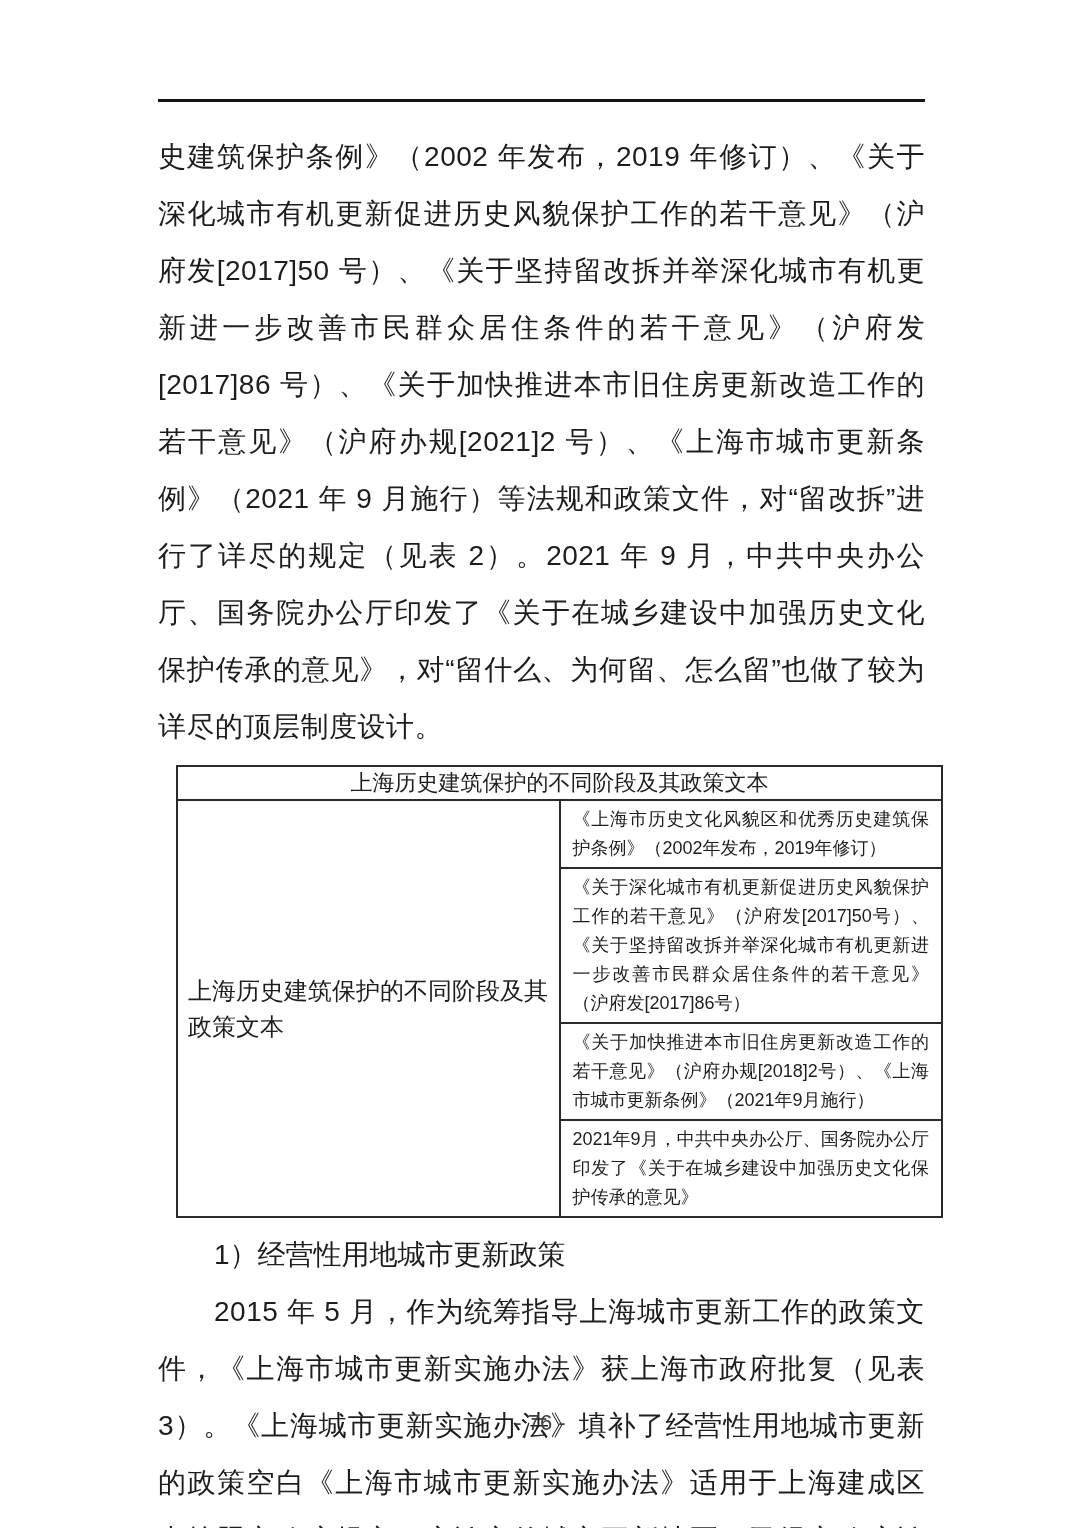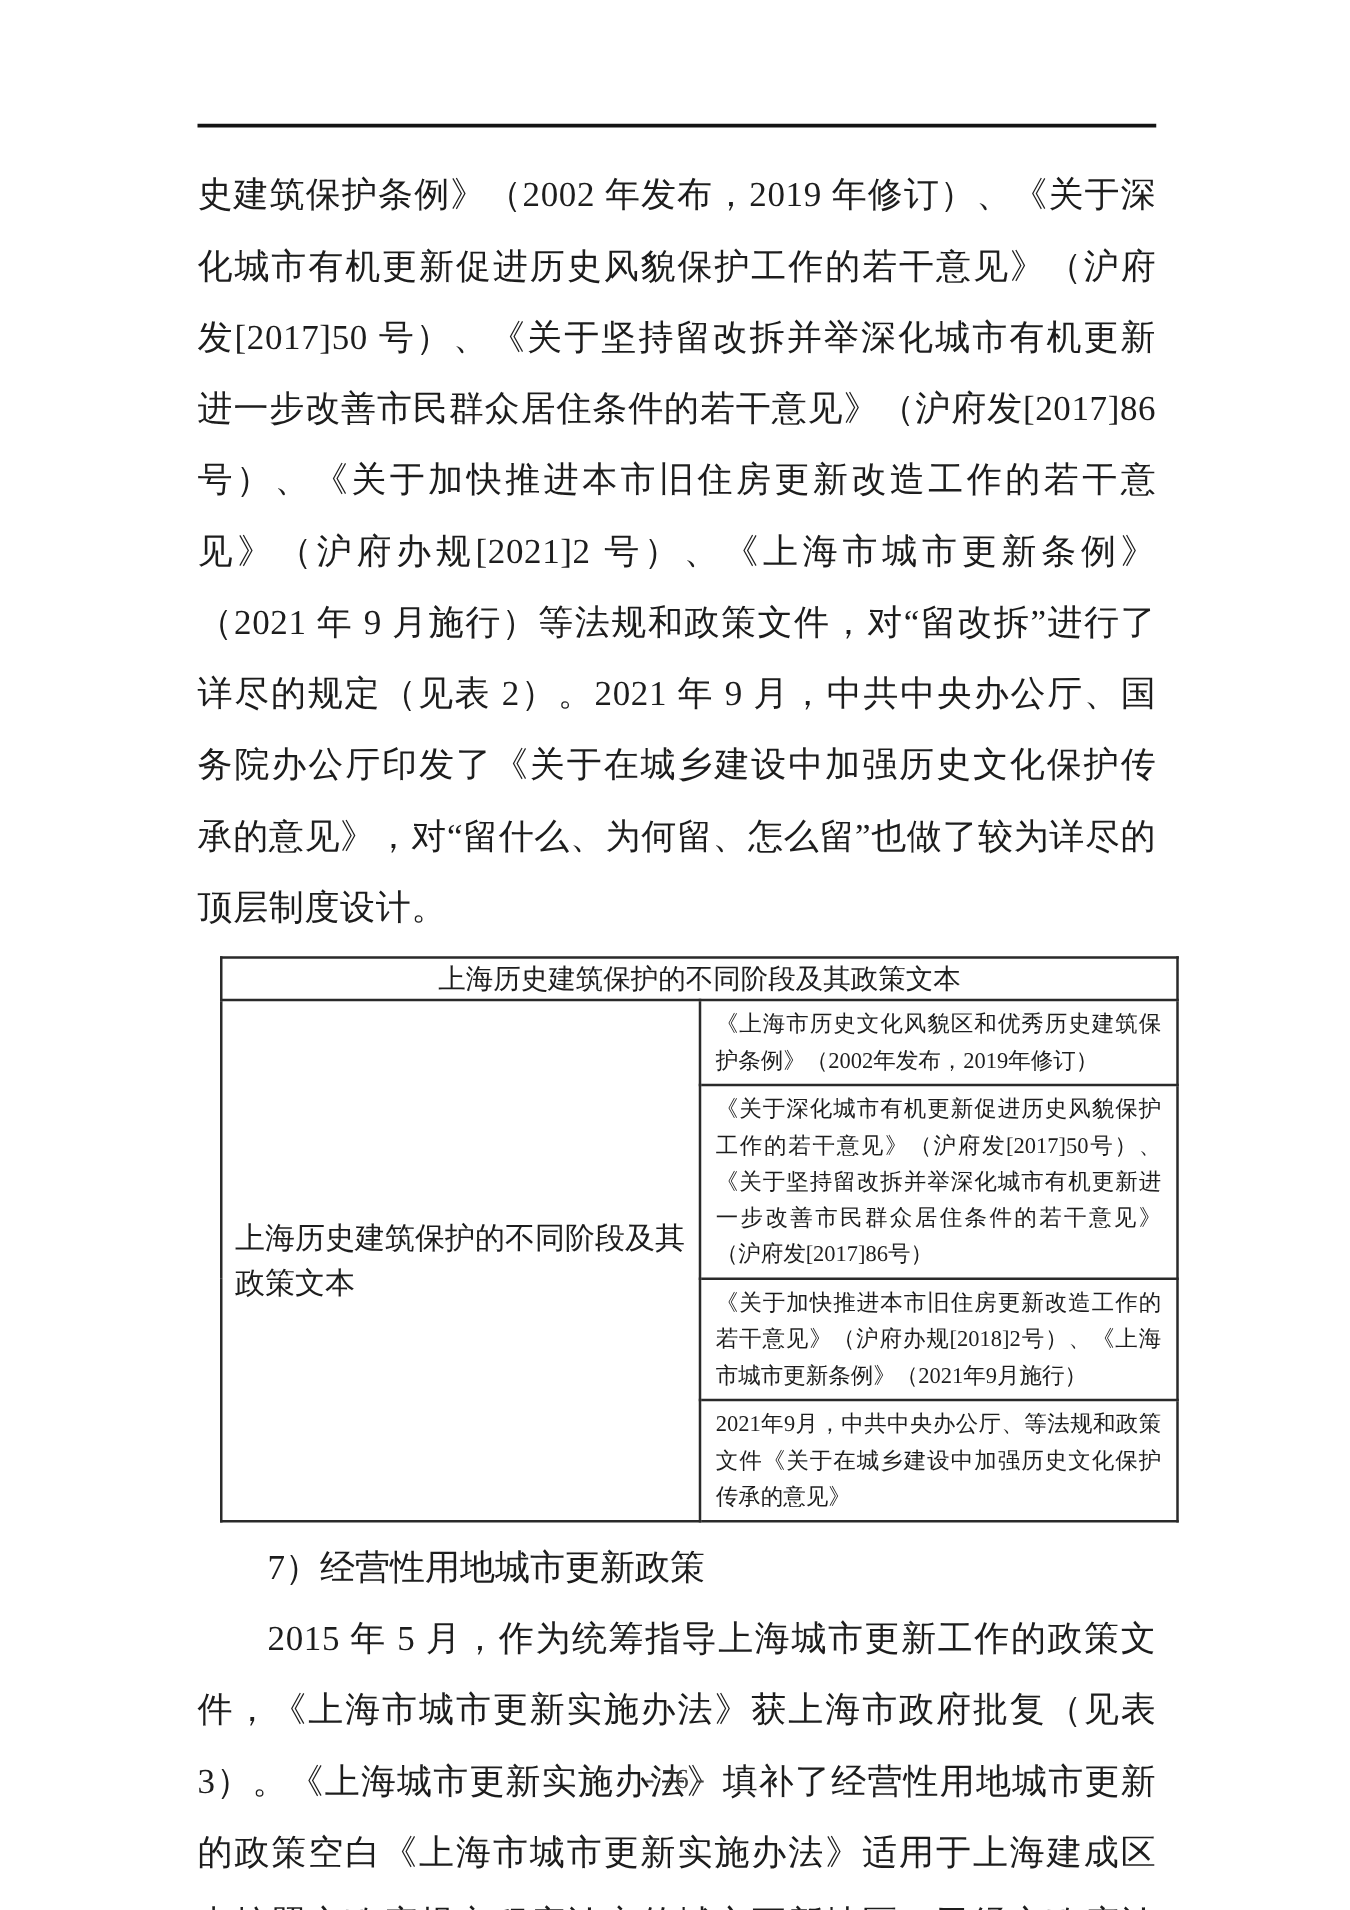--- a/index.html
+++ b/index.html
@@ -7,21 +7,21 @@
     padding: 0;
     background: #ffffff;
   }
   .page {
     position: relative;
     width: 1080px;
     height: 1528px;
     margin: 0 auto;
     background: #ffffff;
     color: #1d1d1d;
-    font-family: Liberation Serif, serif;
+    font-family: Liberation Sans, sans-serif;
     overflow: hidden;
   }
   .content {
     padding: 0 155px 0 158px;
   }
   .header-rule {
     height: 0;
     border-top: 3px solid #141414;
     margin-top: 99px;
   }
@@ -102,25 +102,25 @@
           <td class="t-label" rowspan="4">上海历史建筑保护的不同阶段及其政策文本</td>
           <td class="t-cell">《上海市历史文化风貌区和优秀历史建筑保护条例》（2002年发布，2019年修订）</td>
         </tr>
         <tr>
           <td class="t-cell">《关于深化城市有机更新促进历史风貌保护工作的若干意见》（沪府发[2017]50号）、《关于坚持留改拆并举深化城市有机更新进一步改善市民群众居住条件的若干意见》（沪府发[2017]86号）</td>
         </tr>
         <tr>
           <td class="t-cell">《关于加快推进本市旧住房更新改造工作的若干意见》（沪府办规[2018]2号）、《上海市城市更新条例》（2021年9月施行）</td>
         </tr>
         <tr>
-          <td class="t-cell">2021年9月，中共中央办公厅、等法规和政策文件《关于在城乡建设中加强历史文化保护传承的意见》</td>
+          <td class="t-cell">2021年9月，中共中央办公厅、国务院办公厅印发了《关于在城乡建设中加强历史文化保护传承的意见》</td>
         </tr>
       </tbody>
     </table>
 
-    <p class="heading">7）经营性用地城市更新政策</p>
+    <p class="heading">1）经营性用地城市更新政策</p>
 
     <p class="body-text indent">2015 年 5 月，作为统筹指导上海城市更新工作的政策文件，《上海市城市更新实施办法》获上海市政府批复（见表 3）。《上海城市更新实施办法》填补了经营性用地城市更新的政策空白《上海市城市更新实施办法》适用于上海建成区中按照市政府规定程序认定的城市更新地区。已经市政府认定的旧区改造、工业用地转型、城中村改造的地区，按照相关规定执行。《上海城市更新实施办法》相较于</p>
 
   </div>
 
   <div class="footer">- 76 -</div>
 </div>
 
 </body></html>

